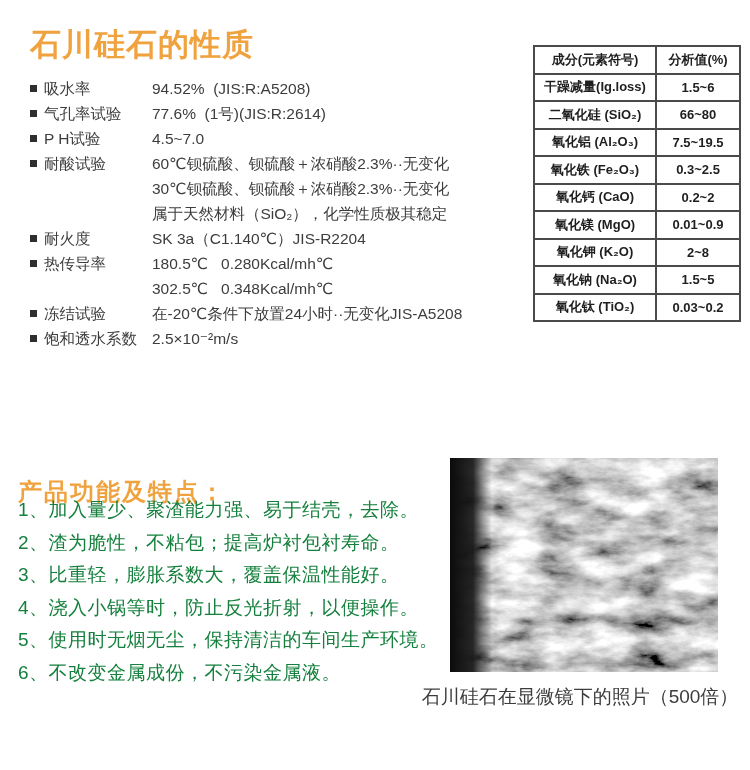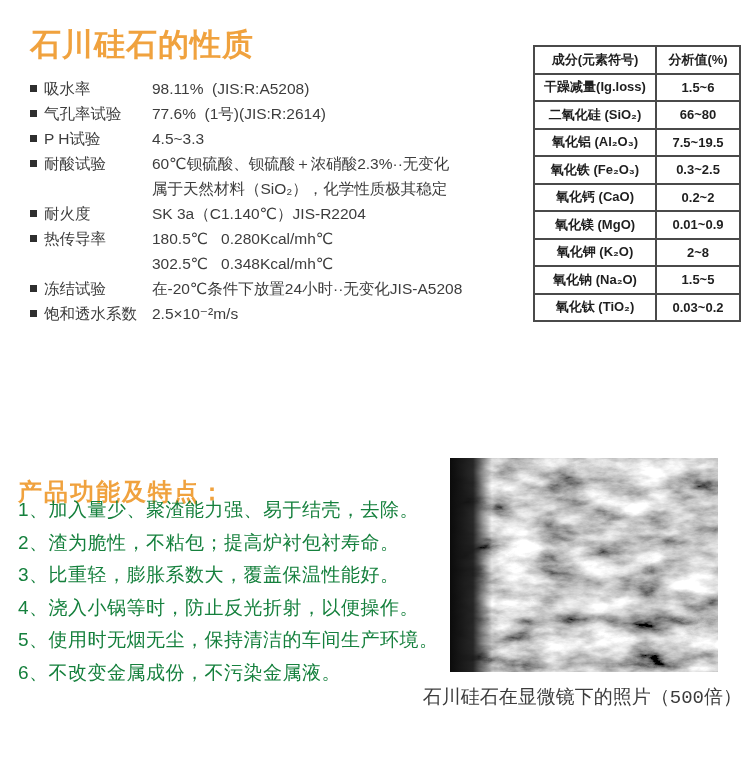--- a/index.html
+++ b/index.html
@@ -36,50 +36,55 @@
               color:var(--accent);letter-spacing:2px;margin-top:28px;}
 
   
   .features{position:absolute;left:18px;top:494px;width:430px;font-size:19px;color:#15803d;}
   .feature{line-height:32.5px;letter-spacing:0.5px;white-space:nowrap;}
 
   
   .sem-wrap{position:absolute;left:450px;top:458px;width:268px;height:214px;line-height:0;}
 
   
-  .caption{position:absolute;left:418px;top:684px;width:324px;text-align:right;
-           font-family:Liberation Mono, monospace;font-size:19px;color:#3c3c3c;}
+  .caption{position:absolute;left:418px;top:684px;width:324px;text-align:center;
+           font-family:Liberation Sans, sans-serif;font-size:19px;color:#3c3c3c;}
 </style>
 </head>
 <body>
 
 <div class="page">
 
   <div class="sec1-title">石川硅石的性质</div>
 
   <div class="spec-list">
     <div class="spec-row">
       <span class="bullet"></span>
       <span class="spec-label">吸水率</span>
-      <span class="spec-value">98.11%  (JIS:R:A5208)</span>
+      <span class="spec-value">94.52%  (JIS:R:A5208)</span>
     </div>
     <div class="spec-row">
       <span class="bullet"></span>
       <span class="spec-label">气孔率试验</span>
       <span class="spec-value">77.6%  (1号)(JIS:R:2614)</span>
     </div>
     <div class="spec-row">
       <span class="bullet"></span>
       <span class="spec-label">P H试验</span>
-      <span class="spec-value">4.5~3.3</span>
+      <span class="spec-value">4.5~7.0</span>
     </div>
     <div class="spec-row">
       <span class="bullet"></span>
       <span class="spec-label">耐酸试验</span>
       <span class="spec-value">60℃钡硫酸、钡硫酸＋浓硝酸2.3%··无变化</span>
+    </div>
+    <div class="spec-row">
+      <span class="bullet hidden"></span>
+      <span class="spec-label"></span>
+      <span class="spec-value">30℃钡硫酸、钡硫酸＋浓硝酸2.3%··无变化</span>
     </div>
     <div class="spec-row">
       <span class="bullet hidden"></span>
       <span class="spec-label"></span>
       <span class="spec-value">属于天然材料（SiO₂），化学性质极其稳定</span>
     </div>
     <div class="spec-row">
       <span class="bullet"></span>
       <span class="spec-label">耐火度</span>
       <span class="spec-value">SK 3a（C1.140℃）JIS-R2204</span>

